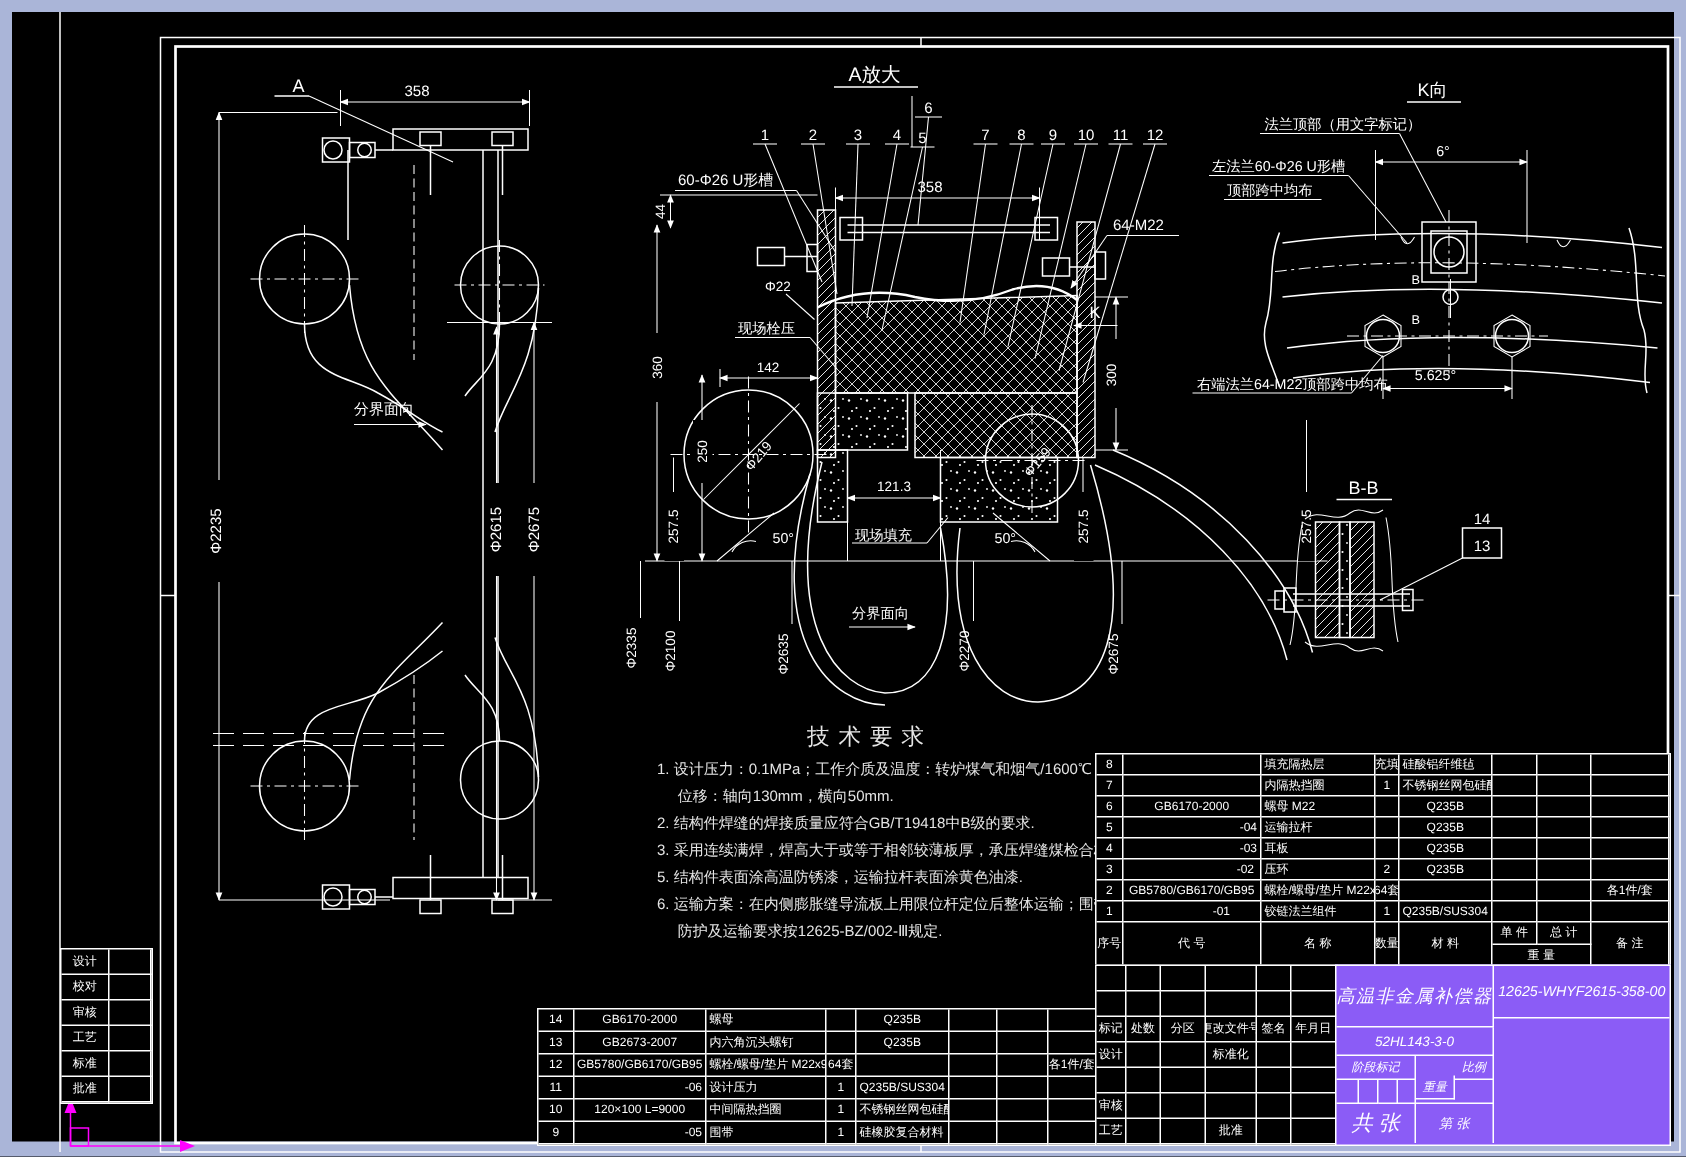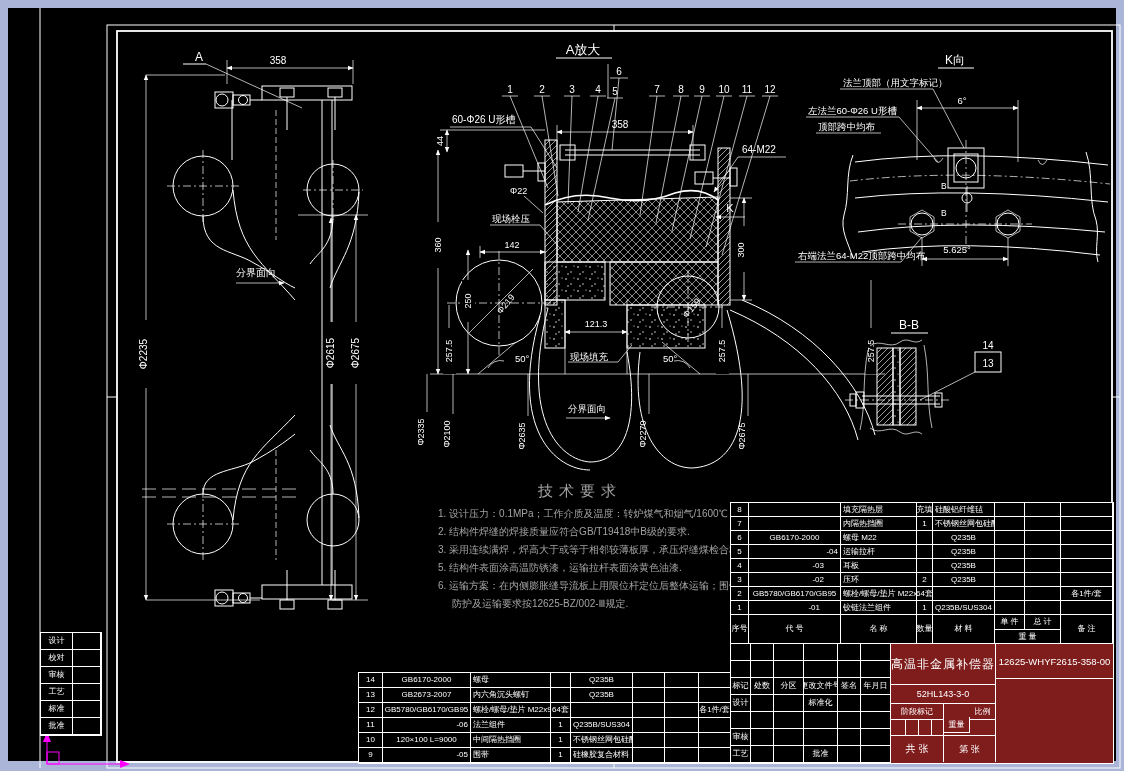--- a/index.html
+++ b/index.html
@@ -18,21 +18,21 @@
   .thin{stroke-width:0.7;}
   .tbl{position:absolute;display:grid;border:1px solid #fff;color:#fff;background:#000;}
   .cell{
     border-right:1px solid #fff;border-bottom:1px solid #fff;
     display:flex;align-items:center;justify-content:center;
     overflow:hidden;white-space:nowrap;font-size:8px;line-height:1;
   }
   .cell.l{justify-content:flex-start;padding-left:2px;}
   .tb-cell{position:absolute;border-right:1px solid #fff;border-bottom:1px solid #fff;
     display:flex;align-items:center;justify-content:center;color:#fff;overflow:hidden;white-space:nowrap;}
-  #tech{position:absolute;left:430px;top:474px;width:320px;color:#a3a3a3;}
+  #tech{position:absolute;left:430px;top:474px;width:320px;color:#e5e5e5;}
   .tech-title{font-size:15px;letter-spacing:6px;margin-left:100px;margin-bottom:4px;}
   .tech-line{white-space:pre;font-size:10px;line-height:18px;}
 </style>
 </head>
 <body>
 
 <div id="canvas">
 
 <svg width="1124" height="771" viewBox="0 0 1124 771" style="left:-8px;top:-8px;">
   <defs>
@@ -394,20 +394,21 @@
     <polygon points="120,760 130,764 120,768" fill="#ff00ff" stroke="none"></polygon>
     <rect x="47" y="752" width="12" height="12"></rect>
   </g>
 
   <rect x="1102" y="753" width="10" height="9" fill="#fff"></rect>
 </svg>
 
 <div id="tech">
   <div class="tech-title">技术要求</div>
   <div class="tech-line">1. 设计压力：0.1MPa；工作介质及温度：转炉煤气和烟气/1600℃；</div>
+  <div class="tech-line">     位移：轴向130mm，横向50mm.</div>
   <div class="tech-line">2. 结构件焊缝的焊接质量应符合GB/T19418中B级的要求.</div>
   <div class="tech-line">3. 采用连续满焊，焊高大于或等于相邻较薄板厚，承压焊缝煤检合格.</div>
   <div class="tech-line">5. 结构件表面涂高温防锈漆，运输拉杆表面涂黄色油漆.</div>
   <div class="tech-line">6. 运输方案：在内侧膨胀缝导流板上用限位杆定位后整体运输；围带</div>
   <div class="tech-line">     防护及运输要求按12625-BZ/002-Ⅲ规定.</div>
 </div>
 
 <div class="tbl" id="bom-right" style="left:722px;top:494px;width:382px;height:141px;grid-template-columns:18px 92px 76px 16px 62px 30px 36px 52px;grid-template-rows:repeat(8,14px) 15px 14px;">
   <div class="cell">8</div>
       <div class="cell"></div>
@@ -435,29 +436,29 @@
       <div class="cell"></div>
   <div class="cell">5</div>
       <div class="cell" style="justify-content:flex-end;padding-right:2px">-04</div>
       <div class="cell l">运输拉杆</div>
       <div class="cell"></div>
       <div class="cell">Q235B</div>
       <div class="cell"></div>
       <div class="cell"></div>
       <div class="cell"></div>
   <div class="cell">4</div>
-      <div class="cell" style="justify-content:flex-end;padding-right:16px">-03</div>
+      <div class="cell" style="justify-content:flex-end;padding-right:2px">-03</div>
       <div class="cell l">耳板</div>
       <div class="cell"></div>
       <div class="cell">Q235B</div>
       <div class="cell"></div>
       <div class="cell"></div>
       <div class="cell"></div>
   <div class="cell">3</div>
-      <div class="cell" style="justify-content:flex-end;padding-right:16px">-02</div>
+      <div class="cell" style="justify-content:flex-end;padding-right:4px">-02</div>
       <div class="cell l">压环</div>
       <div class="cell">2</div>
       <div class="cell">Q235B</div>
       <div class="cell"></div>
       <div class="cell"></div>
       <div class="cell"></div>
   <div class="cell">2</div>
       <div class="cell">GB5780/GB6170/GB95</div>
       <div class="cell l">螺栓/螺母/垫片 M22x60</div>
       <div class="cell">64套</div>
@@ -504,21 +505,21 @@
   <div class="cell">12</div>
       <div class="cell">GB5780/GB6170/GB95</div>
       <div class="cell l">螺栓/螺母/垫片 M22x90</div>
       <div class="cell">64套</div>
       <div class="cell"></div>
       <div class="cell"></div>
       <div class="cell"></div>
       <div class="cell">各1件/套</div>
   <div class="cell">11</div>
       <div class="cell" style="justify-content:flex-end;padding-right:2px">-06</div>
-      <div class="cell l">法兰组件</div>
+      <div class="cell l">设计压力</div>
       <div class="cell">1</div>
       <div class="cell l">Q235B/SUS304</div>
       <div class="cell"></div>
       <div class="cell"></div>
       <div class="cell"></div>
   <div class="cell">10</div>
       <div class="cell">120×100 L=9000</div>
       <div class="cell l">中间隔热挡圈</div>
       <div class="cell">1</div>
       <div class="cell l">不锈钢丝网包硅酸铝纤维毡</div>
@@ -573,32 +574,32 @@
       <div class="cell"></div>
       <div class="cell"></div>
   <div class="cell">工艺</div>
       <div class="cell"></div>
       <div class="cell"></div>
       <div class="cell">批准</div>
       <div class="cell"></div>
       <div class="cell"></div>
 </div>
 
-<div id="title-block" style="position:absolute;left:882px;top:635px;width:222px;height:119px;border:1px solid #fff;background:#7f1d1d;">
+<div id="title-block" style="position:absolute;left:882px;top:635px;width:222px;height:119px;border:1px solid #fff;background:#8b5cf6;font-style:italic;">
   <div class="tb-cell" style="left:0;top:0;width:104px;height:40px;font-size:12px;letter-spacing:1px;">高温非金属补偿器</div>
   <div class="tb-cell" style="left:0;top:41px;width:104px;height:18px;font-size:9px;">52HL143-3-0</div>
   <div class="tb-cell" style="left:0;top:60px;width:52px;height:15px;font-size:8px;">阶段标记</div>
   <div class="tb-cell" style="left:53px;top:73px;width:25px;height:15px;font-size:8px;">重量</div>
   <div class="tb-cell" style="left:79px;top:60px;width:25px;height:15px;font-size:8px;">比例</div>
   <div class="tb-cell" style="left:0;top:76px;width:14px;height:15px;"></div>
   <div class="tb-cell" style="left:15px;top:76px;width:12px;height:15px;"></div>
   <div class="tb-cell" style="left:28px;top:76px;width:12px;height:15px;"></div>
   <div class="tb-cell" style="left:41px;top:76px;width:11px;height:15px;"></div>
   <div class="tb-cell" style="left:53px;top:76px;width:51px;height:15px;"></div>
-  <div class="tb-cell" style="left:0;top:92px;width:52px;height:26px;font-size:10px;border-bottom:none;">共  张</div>
+  <div class="tb-cell" style="left:0;top:92px;width:52px;height:26px;font-size:14px;border-bottom:none;">共  张</div>
   <div class="tb-cell" style="left:53px;top:92px;width:51px;height:26px;font-size:9px;border-bottom:none;">第  张</div>
   <div class="tb-cell" style="left:105px;top:0;width:117px;height:34px;font-size:9.5px;border-right:none;">12625-WHYF2615-358-00</div>
   <div class="tb-cell" style="left:105px;top:35px;width:117px;height:83px;border-right:none;border-bottom:none;"></div>
 </div>
 
 <div class="tbl" id="signature" style="left:32px;top:624px;width:60px;height:102px;grid-template-columns:32px 28px;grid-template-rows:repeat(6,17px);">
   <div class="cell">设计</div>
       <div class="cell"></div>
   <div class="cell">校对</div>
       <div class="cell"></div>

